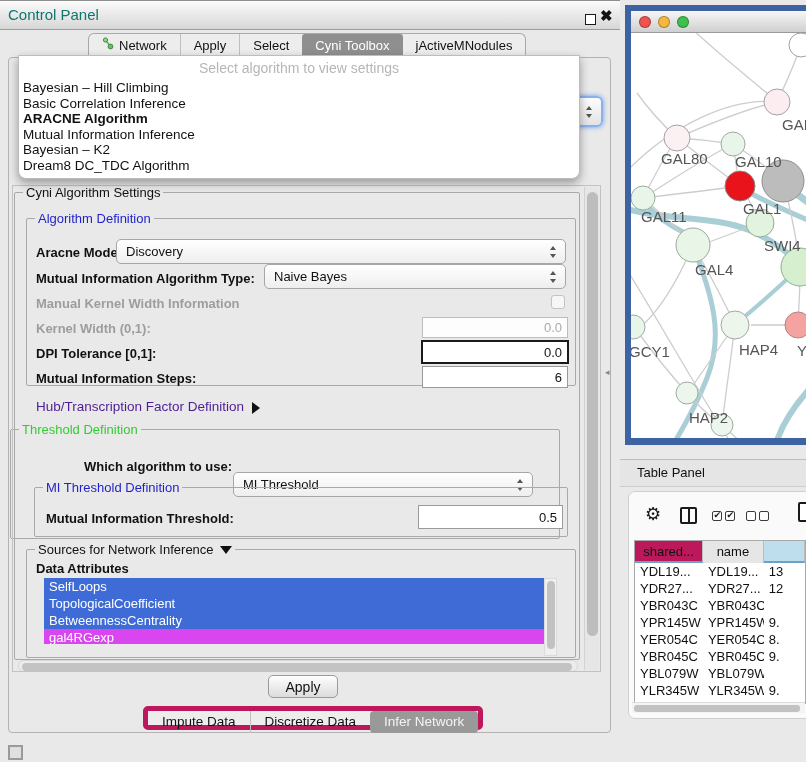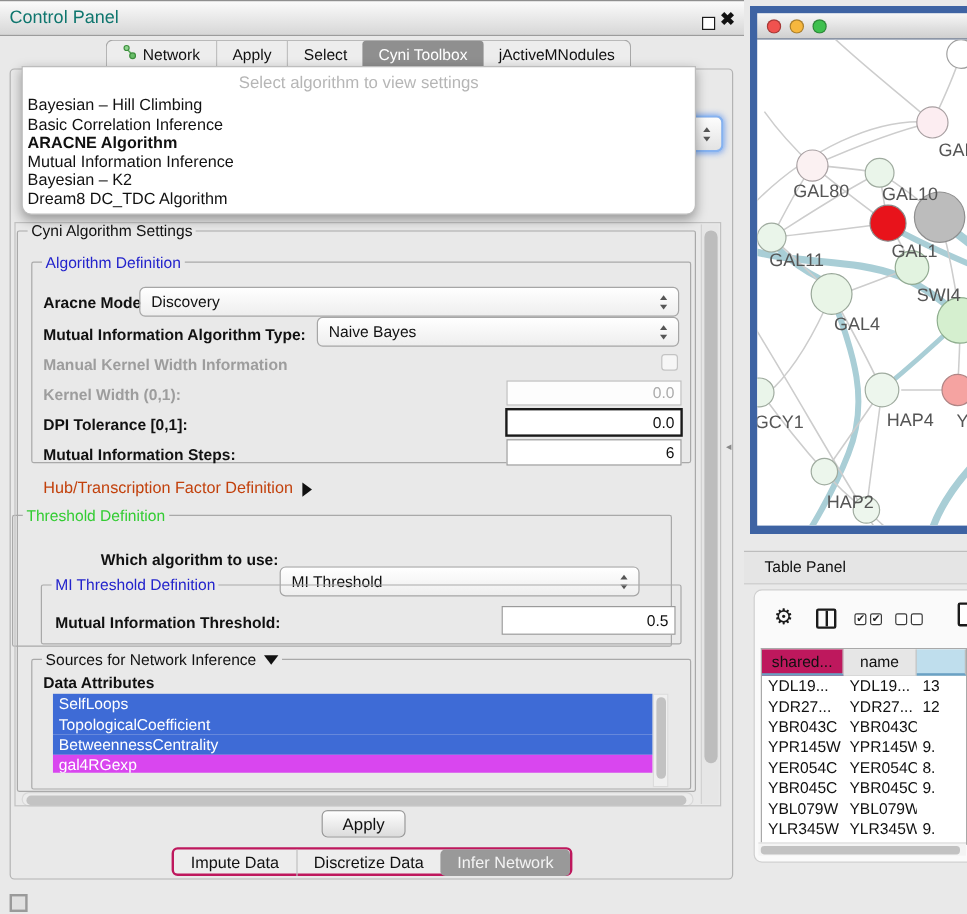--- a/index.html
+++ b/index.html
@@ -72,21 +72,21 @@
   .attr-item { height:17px; line-height:17px; color:#fff; font-size:13px; padding-left:5px; }
   #attr-scroll { left:544px; top:578px; width:13px; height:78px; background:#f0f0f0; border:1px solid #dcdcdc; }
   #attr-thumb { left:1.5px; top:2px; width:8px; height:68px; background:#c2c2c2; border-radius:5px; }
   #h-scroll { left:18px; top:660px; width:560px; height:12px; background:#ececec; border:1px solid #d8d8d8; border-radius:6px; }
   #h-thumb { left:3px; top:1.5px; width:550px; height:8px; background:#c3c3c3; border-radius:4px; }
 
   #apply-btn { left:268px; top:675px; width:70px; height:23px; border:1px solid #9a9a9a; border-radius:5px;
     background:linear-gradient(#fefefe,#dcdcdc); font-size:14px; color:#111;
     display:flex; align-items:center; justify-content:center; }
 
-  #bottom-tabs { left:143px; top:706px; height:24px; display:flex; border:2px solid #be185d;
+  #bottom-tabs { left:143px; top:706px; height:24px; display:flex; border:5px solid #be185d;
     border-radius:5px; background:#ededed; }
   #bottom-tabs .tab { height:22px; line-height:22px; padding:0 14px; font-size:13.5px; color:#111; white-space:nowrap; }
   #bottom-tabs .tab + .tab { border-left:1px solid #c0c0c0; }
   #bottom-tabs .tab.active { background:#999999; color:#f4f4f4; border-radius:4px; border-left:none; }
 
   #mini-square { left:8px; top:745px; width:15px; height:15px; border:2px solid #9a9a9a; background:#e0e0e0; }
   #divider-arrow { left:605px; top:367px; font-size:9px; color:#888; }
 
   
   #net-window { left:625px; top:5px; width:181px; height:440px;
@@ -186,21 +186,21 @@
   </div>
   <div class="abs glabel" style="left:36px; top:296px;">Manual Kernel Width Information</div>
   <div class="abs checkbox" style="left:551px; top:295px;"></div>
   <div class="abs glabel" style="left:36px; top:321px;">Kernel Width (0,1):</div>
   <div class="abs tfield disabled" style="left:422px; top:317px; width:146px; height:21px;">0.0</div>
   <div class="abs blabel" style="left:36px; top:346px;">DPI Tolerance [0,1]:</div>
   <div class="abs tfield focus" style="left:421px; top:340px; width:148px; height:24px;">0.0</div>
   <div class="abs blabel" style="left:36px; top:371px;">Mutual Information Steps:</div>
   <div class="abs tfield" style="left:422px; top:366px; width:146px; height:22px;">6</div>
 
-  <div class="abs" style="left:36px; top:399px; font-size:13.5px; color:#c2410c; display:flex; align-items:center;">
+  <div class="abs" style="left:36px; top:399px; font-size:13.5px; color:#4c1d95; display:flex; align-items:center;">
     <span>Hub/Transcription Factor Definition</span>
     <span class="tri-right"></span>
   </div>
 
   <div class="abs group" style="left:10px; top:429px; width:550px; height:110px;">
     <span class="gtitle" style="color:#33cc33;">Threshold Definition</span>
   </div>
   <div class="abs blabel" style="left:84px; top:459px;">Which algorithm to use:</div>
   <div class="abs combo" style="left:233px; top:452px; width:300px; height:25px;margin-top:20px;">
     <span>MI Threshold</span>

